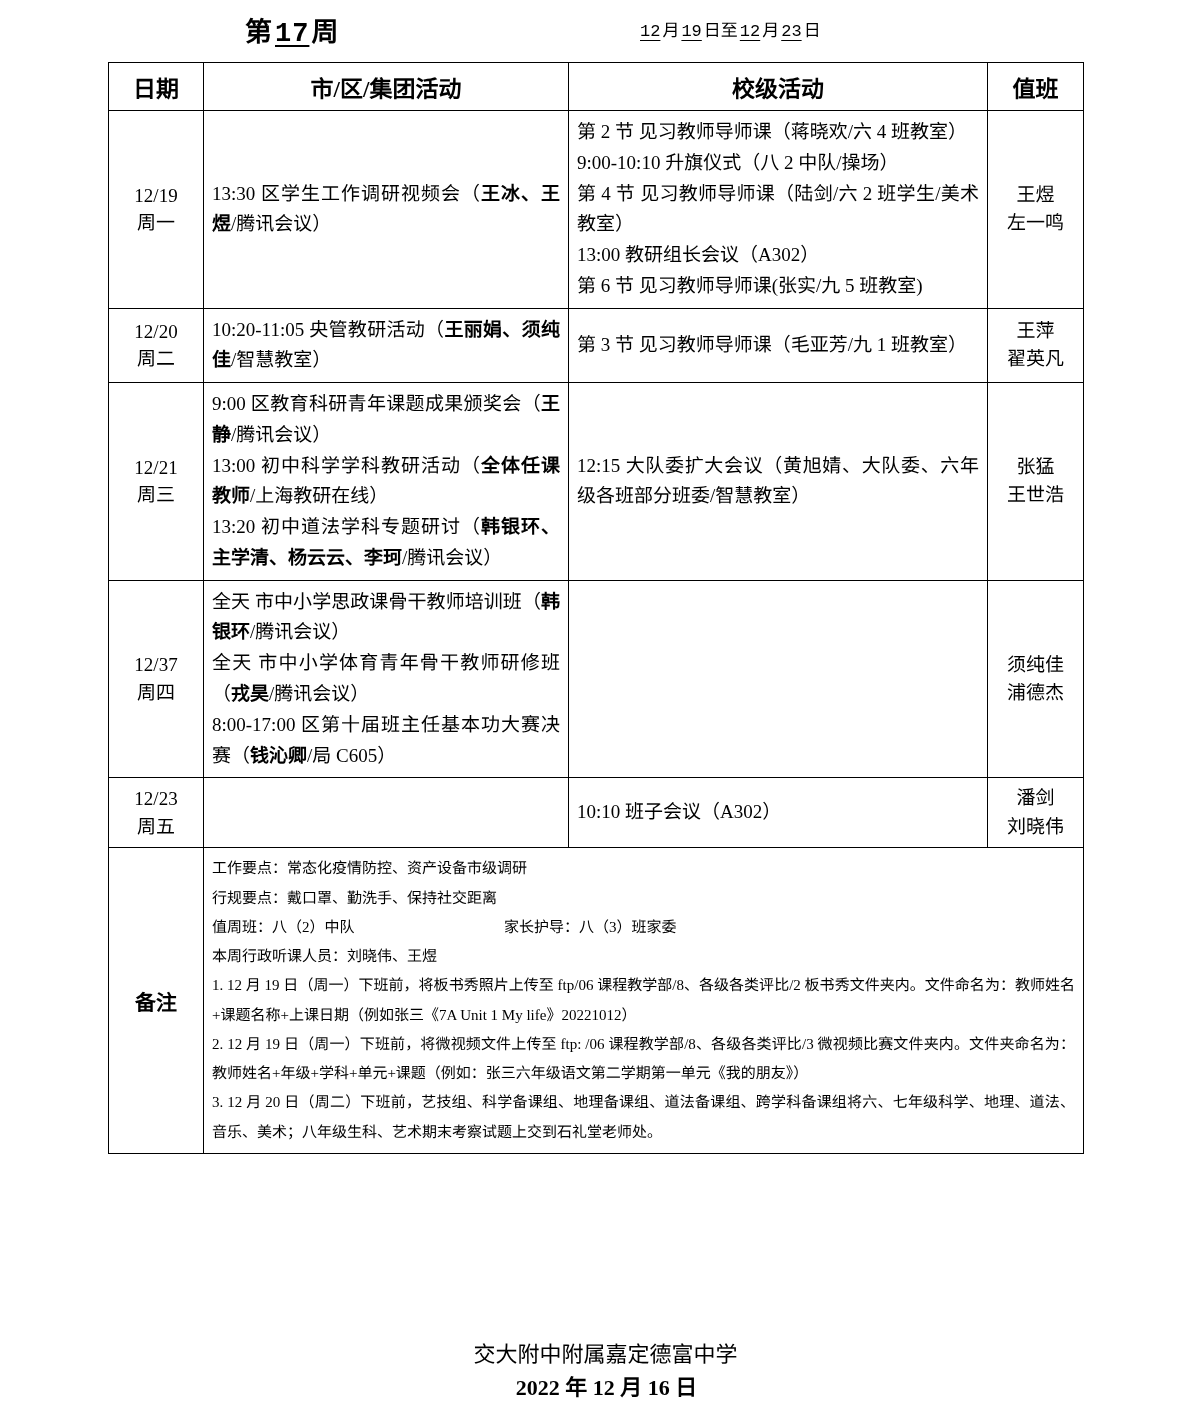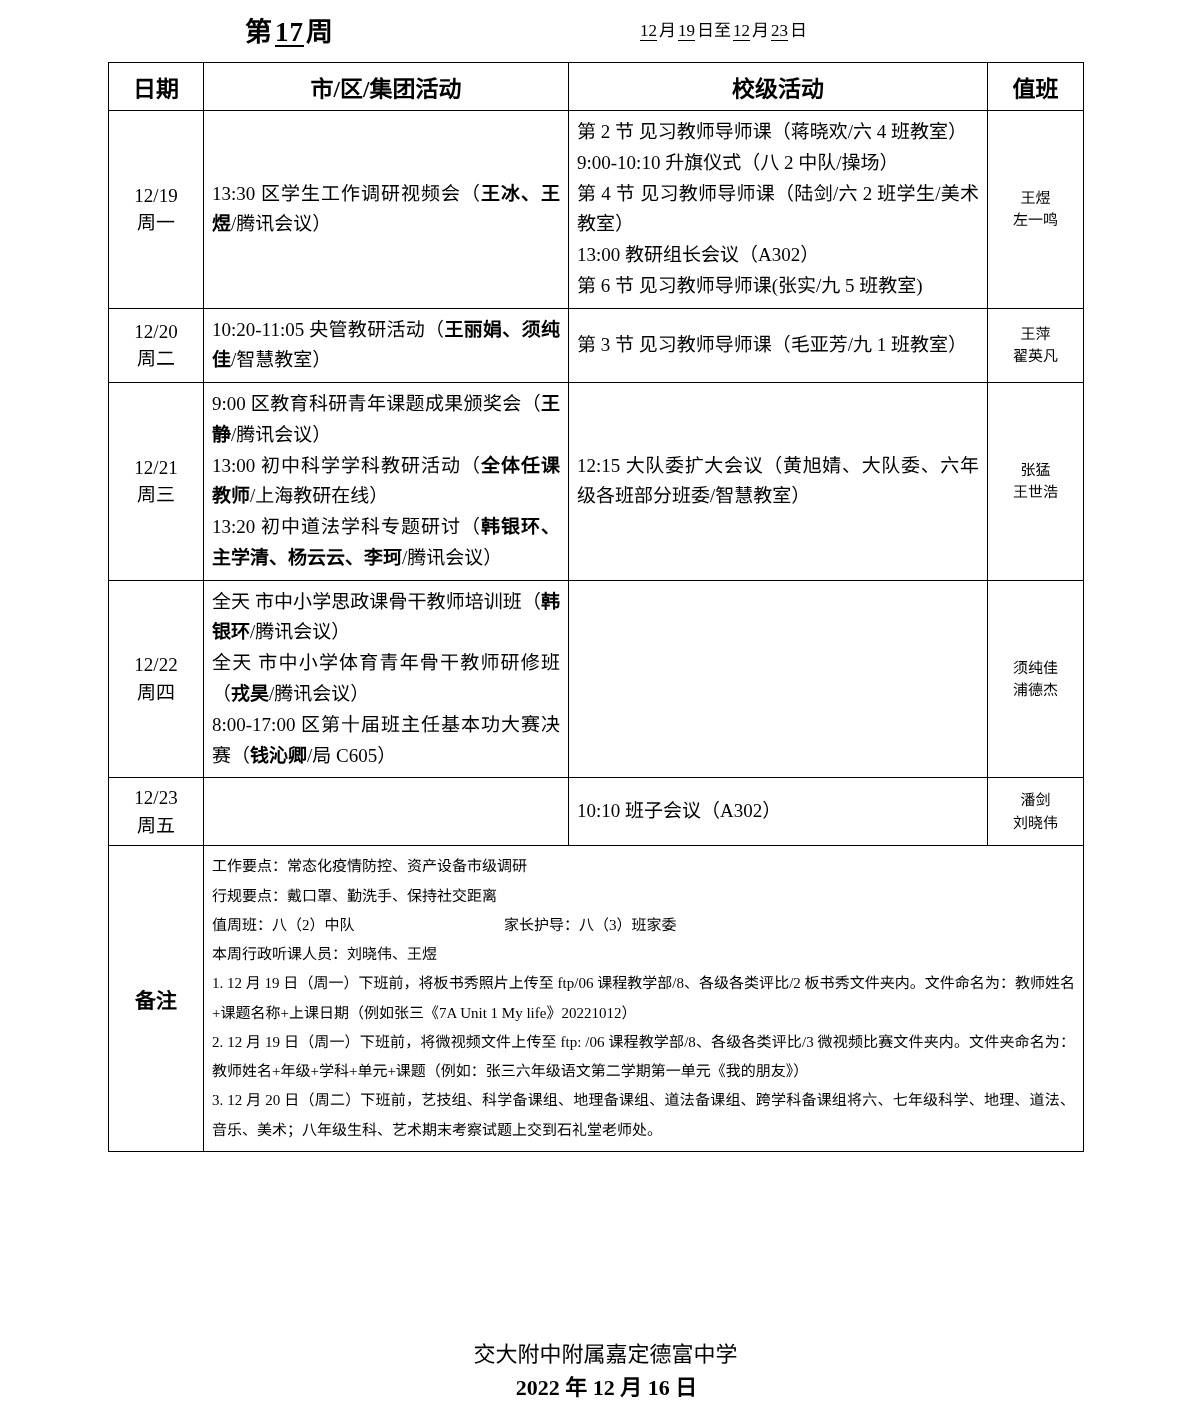--- a/index.html
+++ b/index.html
@@ -22,20 +22,21 @@
     box-sizing: border-box;
     padding: 0;
   }
 
   
   .doc-header {
     position: relative;
     height: 56px;
     padding-top: 12px;
     box-sizing: border-box;
+    font-family: Liberation Mono, monospace;
   }
   .week-title {
     position: absolute;
     left: 245px;
     top: 10px;
     font-size: 27px;
     font-weight: bold;
     letter-spacing: 1px;
     white-space: nowrap;
   }
@@ -82,21 +83,21 @@
   }
 
   td.date-cell {
     text-align: center;
     font-size: 19px;
     line-height: 1.45;
     white-space: nowrap;
   }
   td.duty-cell {
     text-align: center;
-    font-size: 15px;
+    font-size: 19px;
     line-height: 1.5;
     white-space: nowrap;
   }
   td.act-cell {
     vertical-align: top;
     font-size: 19px;
     line-height: 1.62;
     text-align: justify;
     text-justify: inter-ideograph;
   }
@@ -214,21 +215,21 @@
           <td class="act-cell">
             <span class="line"><span>12:15  大队委扩大会议（黄旭婧、大队委、六年级各班部分班委/智慧教室）</span></span>
           </td>
           <td class="duty-cell">
             <div>张猛</div>
             <div>王世浩</div>
           </td>
         </tr>
         <tr>
           <td class="date-cell">
-            <div>12/22</div>
+            <div>12/37</div>
             <div>周四</div>
           </td>
           <td class="act-cell">
             <span class="line"><span>全天  市中小学思政课骨干教师培训班（</span><span class="b">韩银环</span><span>/腾讯会议）</span></span>
             <span class="line"><span>全天  市中小学体育青年骨干教师研修班（</span><span class="b">戎昊</span><span>/腾讯会议）</span></span>
             <span class="line"><span>8:00-17:00  区第十届班主任基本功大赛决赛（</span><span class="b">钱沁卿</span><span>/局 C605）</span></span>
           </td>
           <td class="act-cell"></td>
           <td class="duty-cell">
             <div>须纯佳</div>

